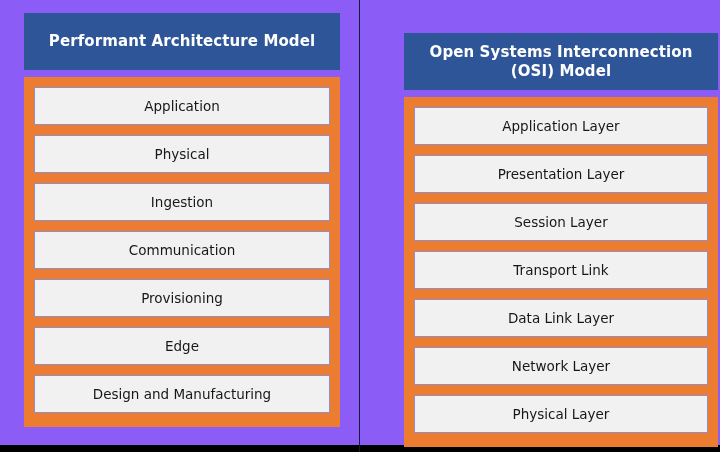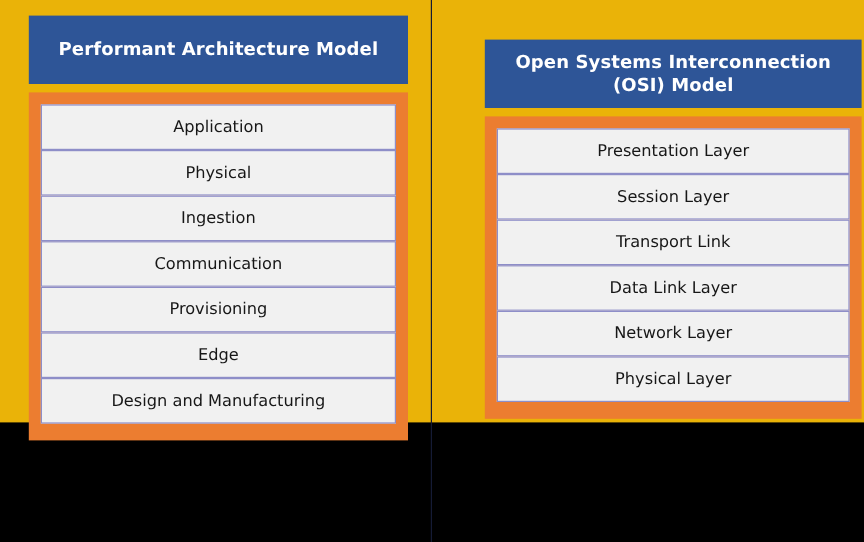--- a/index.html
+++ b/index.html
@@ -13,22 +13,22 @@
     font-family: "DejaVu Sans", "Liberation Sans", sans-serif;
     overflow: hidden;
     position: relative;
   }
 
   #diagram {
     position: absolute;
     left: 0;
     top: 0;
     width: 720px;
-    height: 352px;
-    background: #eab308;
+    height: 445px;
+    background: #8b5cf6;
   }
 
   .panel {
     position: absolute;
     top: 13px;
     display: flex;
     flex-direction: column;
   }
 
   .panel.left  { left: 24px;  width: 316px; }
@@ -50,20 +50,21 @@
     letter-spacing: 0.1px;
   }
 
   .panel-body {
     background: #EC7D30;
     margin-top: 7px;
     padding: 10px 10px 14px 10px;
     box-sizing: border-box;
     display: flex;
     flex-direction: column;
+    gap: 10px;
     flex: 1 1 auto;
   }
 
   .layer-row {
     background: #F1F1F1;
     border: 1px solid #8E8EC8;
     height: 38px;
     box-sizing: border-box;
     display: flex;
     align-items: center;
@@ -114,20 +115,23 @@
       <div class="layer-row">
         <span>Design and Manufacturing</span>
       </div>
     </div>
   </div>
 
   <div class="panel right">
     <div class="panel-header">Open Systems Interconnection (OSI) Model</div>
     <div class="panel-body">
       <div class="layer-row">
+        <span>Application Layer</span>
+      </div>
+      <div class="layer-row">
         <span>Presentation Layer</span>
       </div>
       <div class="layer-row">
         <span>Session Layer</span>
       </div>
       <div class="layer-row">
         <span>Transport Link</span>
       </div>
       <div class="layer-row">
         <span>Data Link Layer</span>

